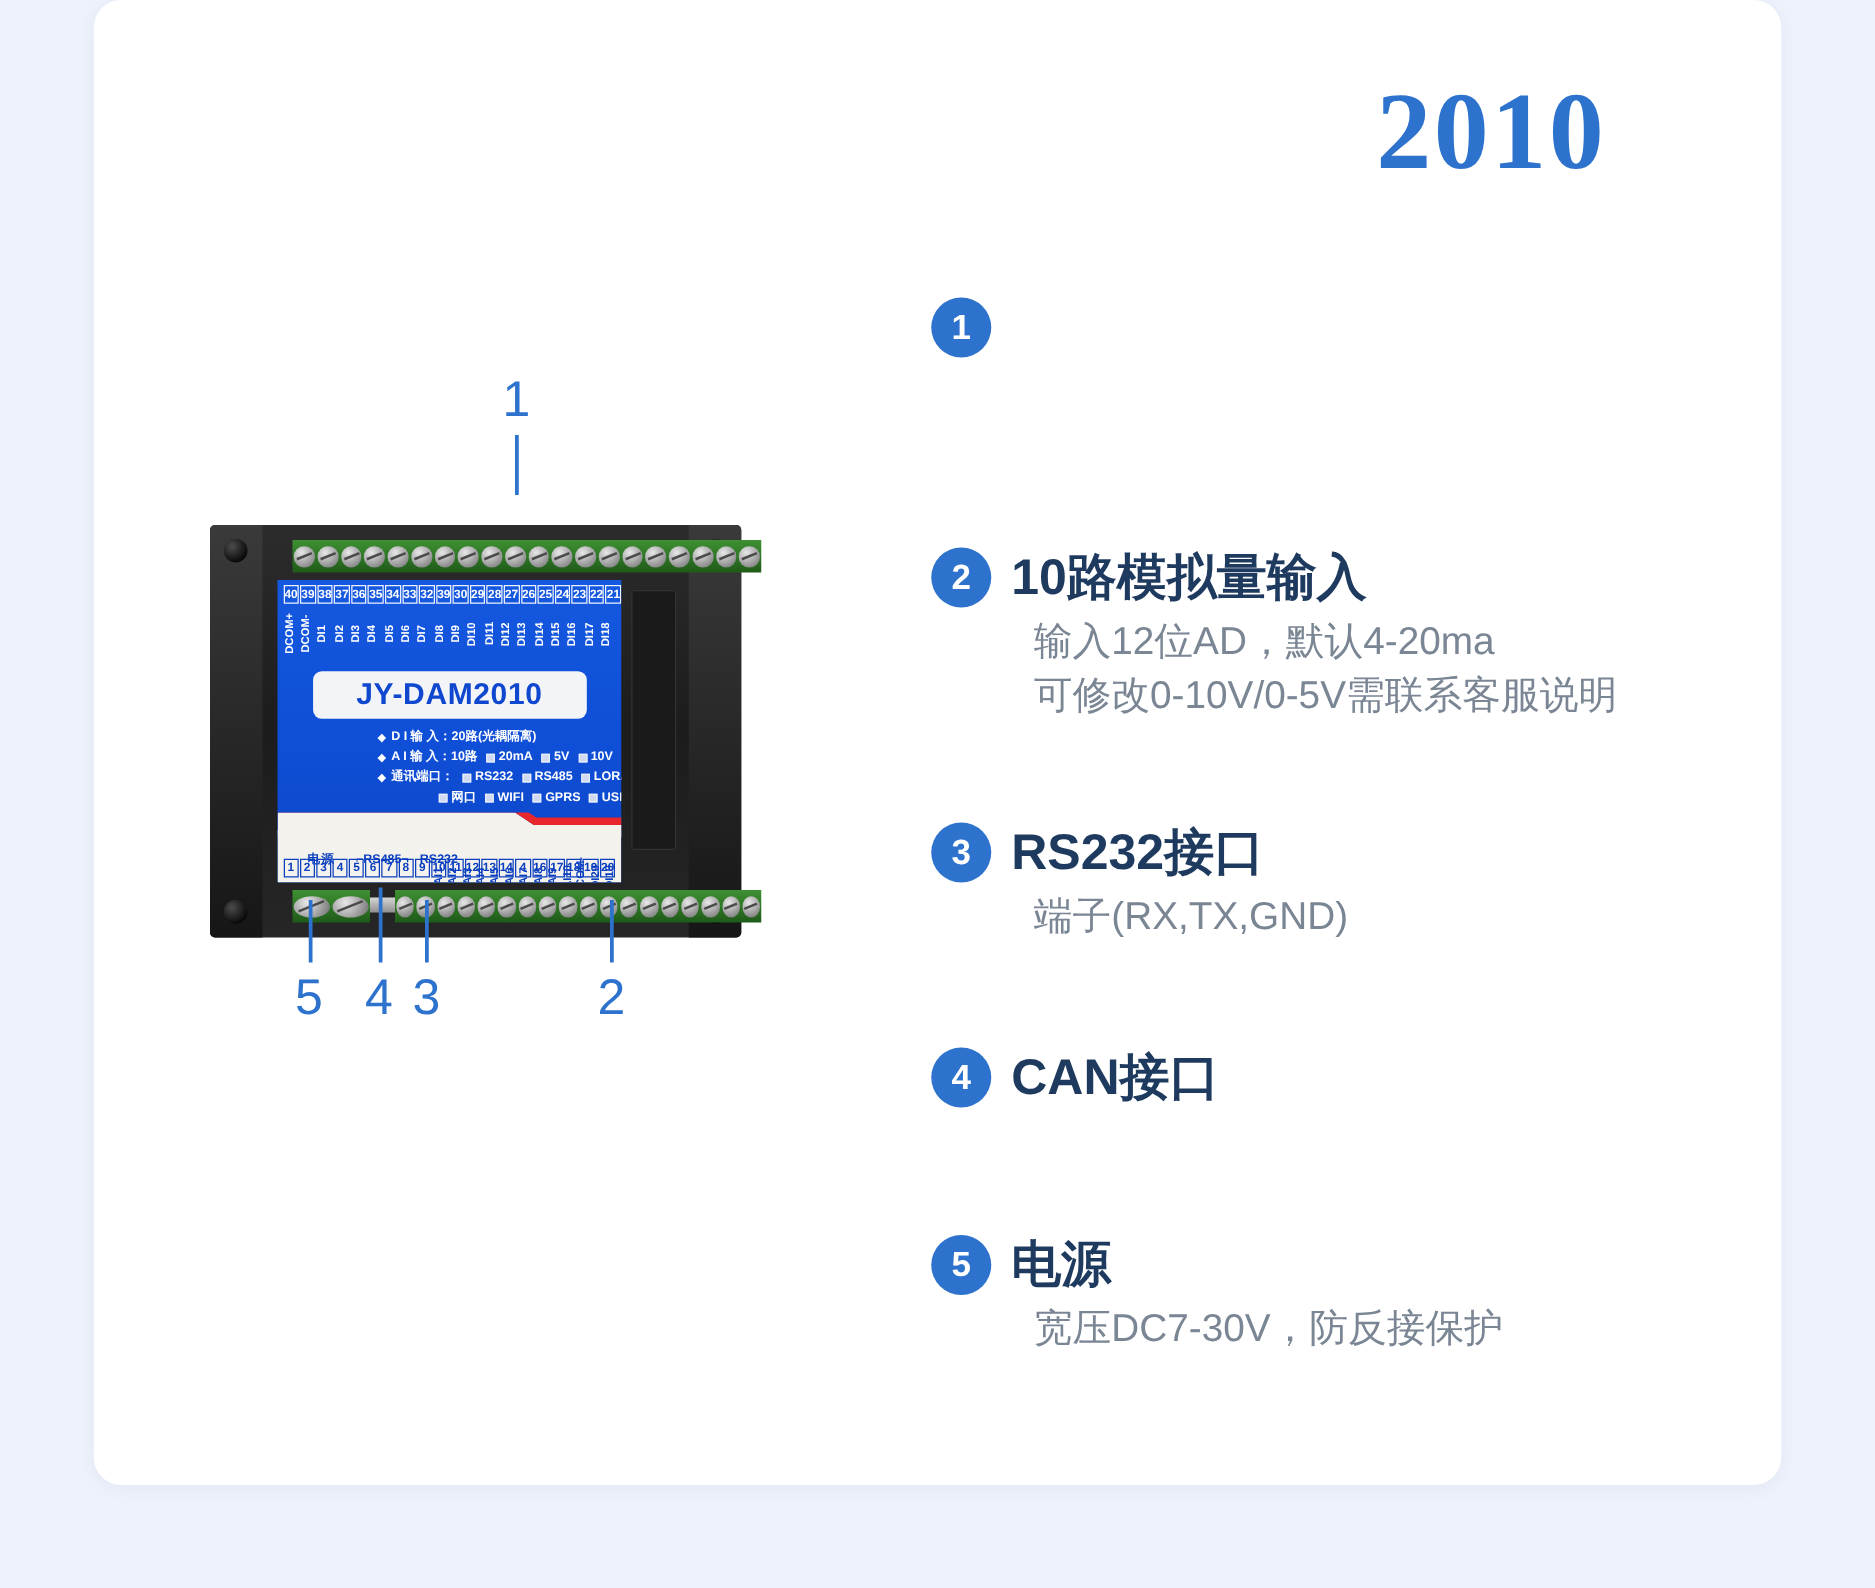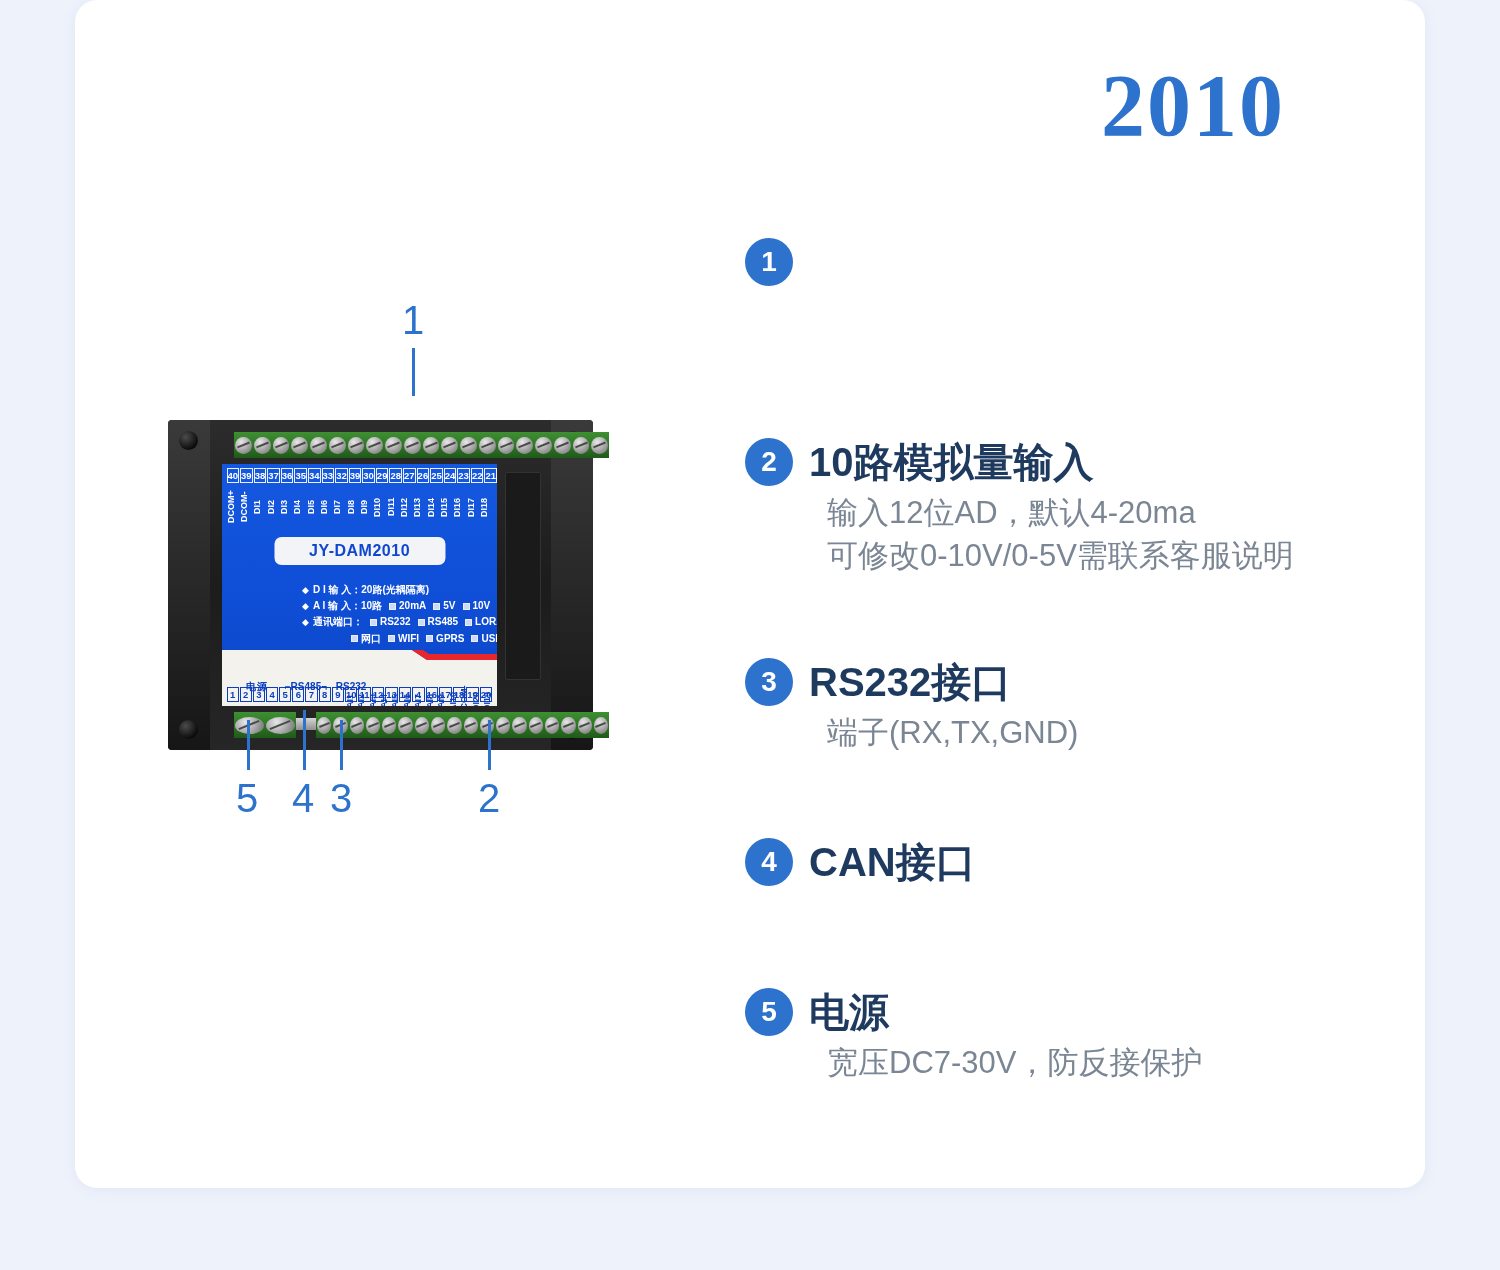--- a/index.html
+++ b/index.html
@@ -160,21 +160,21 @@
     transform: rotate(180deg);
     line-height: 1;
     white-space: nowrap;
   }
   .lblrow.top { top: 21px; }
 
   .model {
     position: absolute; left: 50%; top: 73px; transform: translateX(-50%);
     background: #f2f4f8;
     color: #1047cf;
-    font-size: 16px; font-weight: 700;
+    font-size: 24px; font-weight: 700;
     padding: 5px 35px;
     border-radius: 7px;
     letter-spacing: 0.5px;
     white-space: nowrap;
   }
 
   .specs { position: absolute; left: 80px; top: 118px; }
   .spec-line {
     color: #fff; font-size: 10px; font-weight: 700;
     line-height: 1.62;

